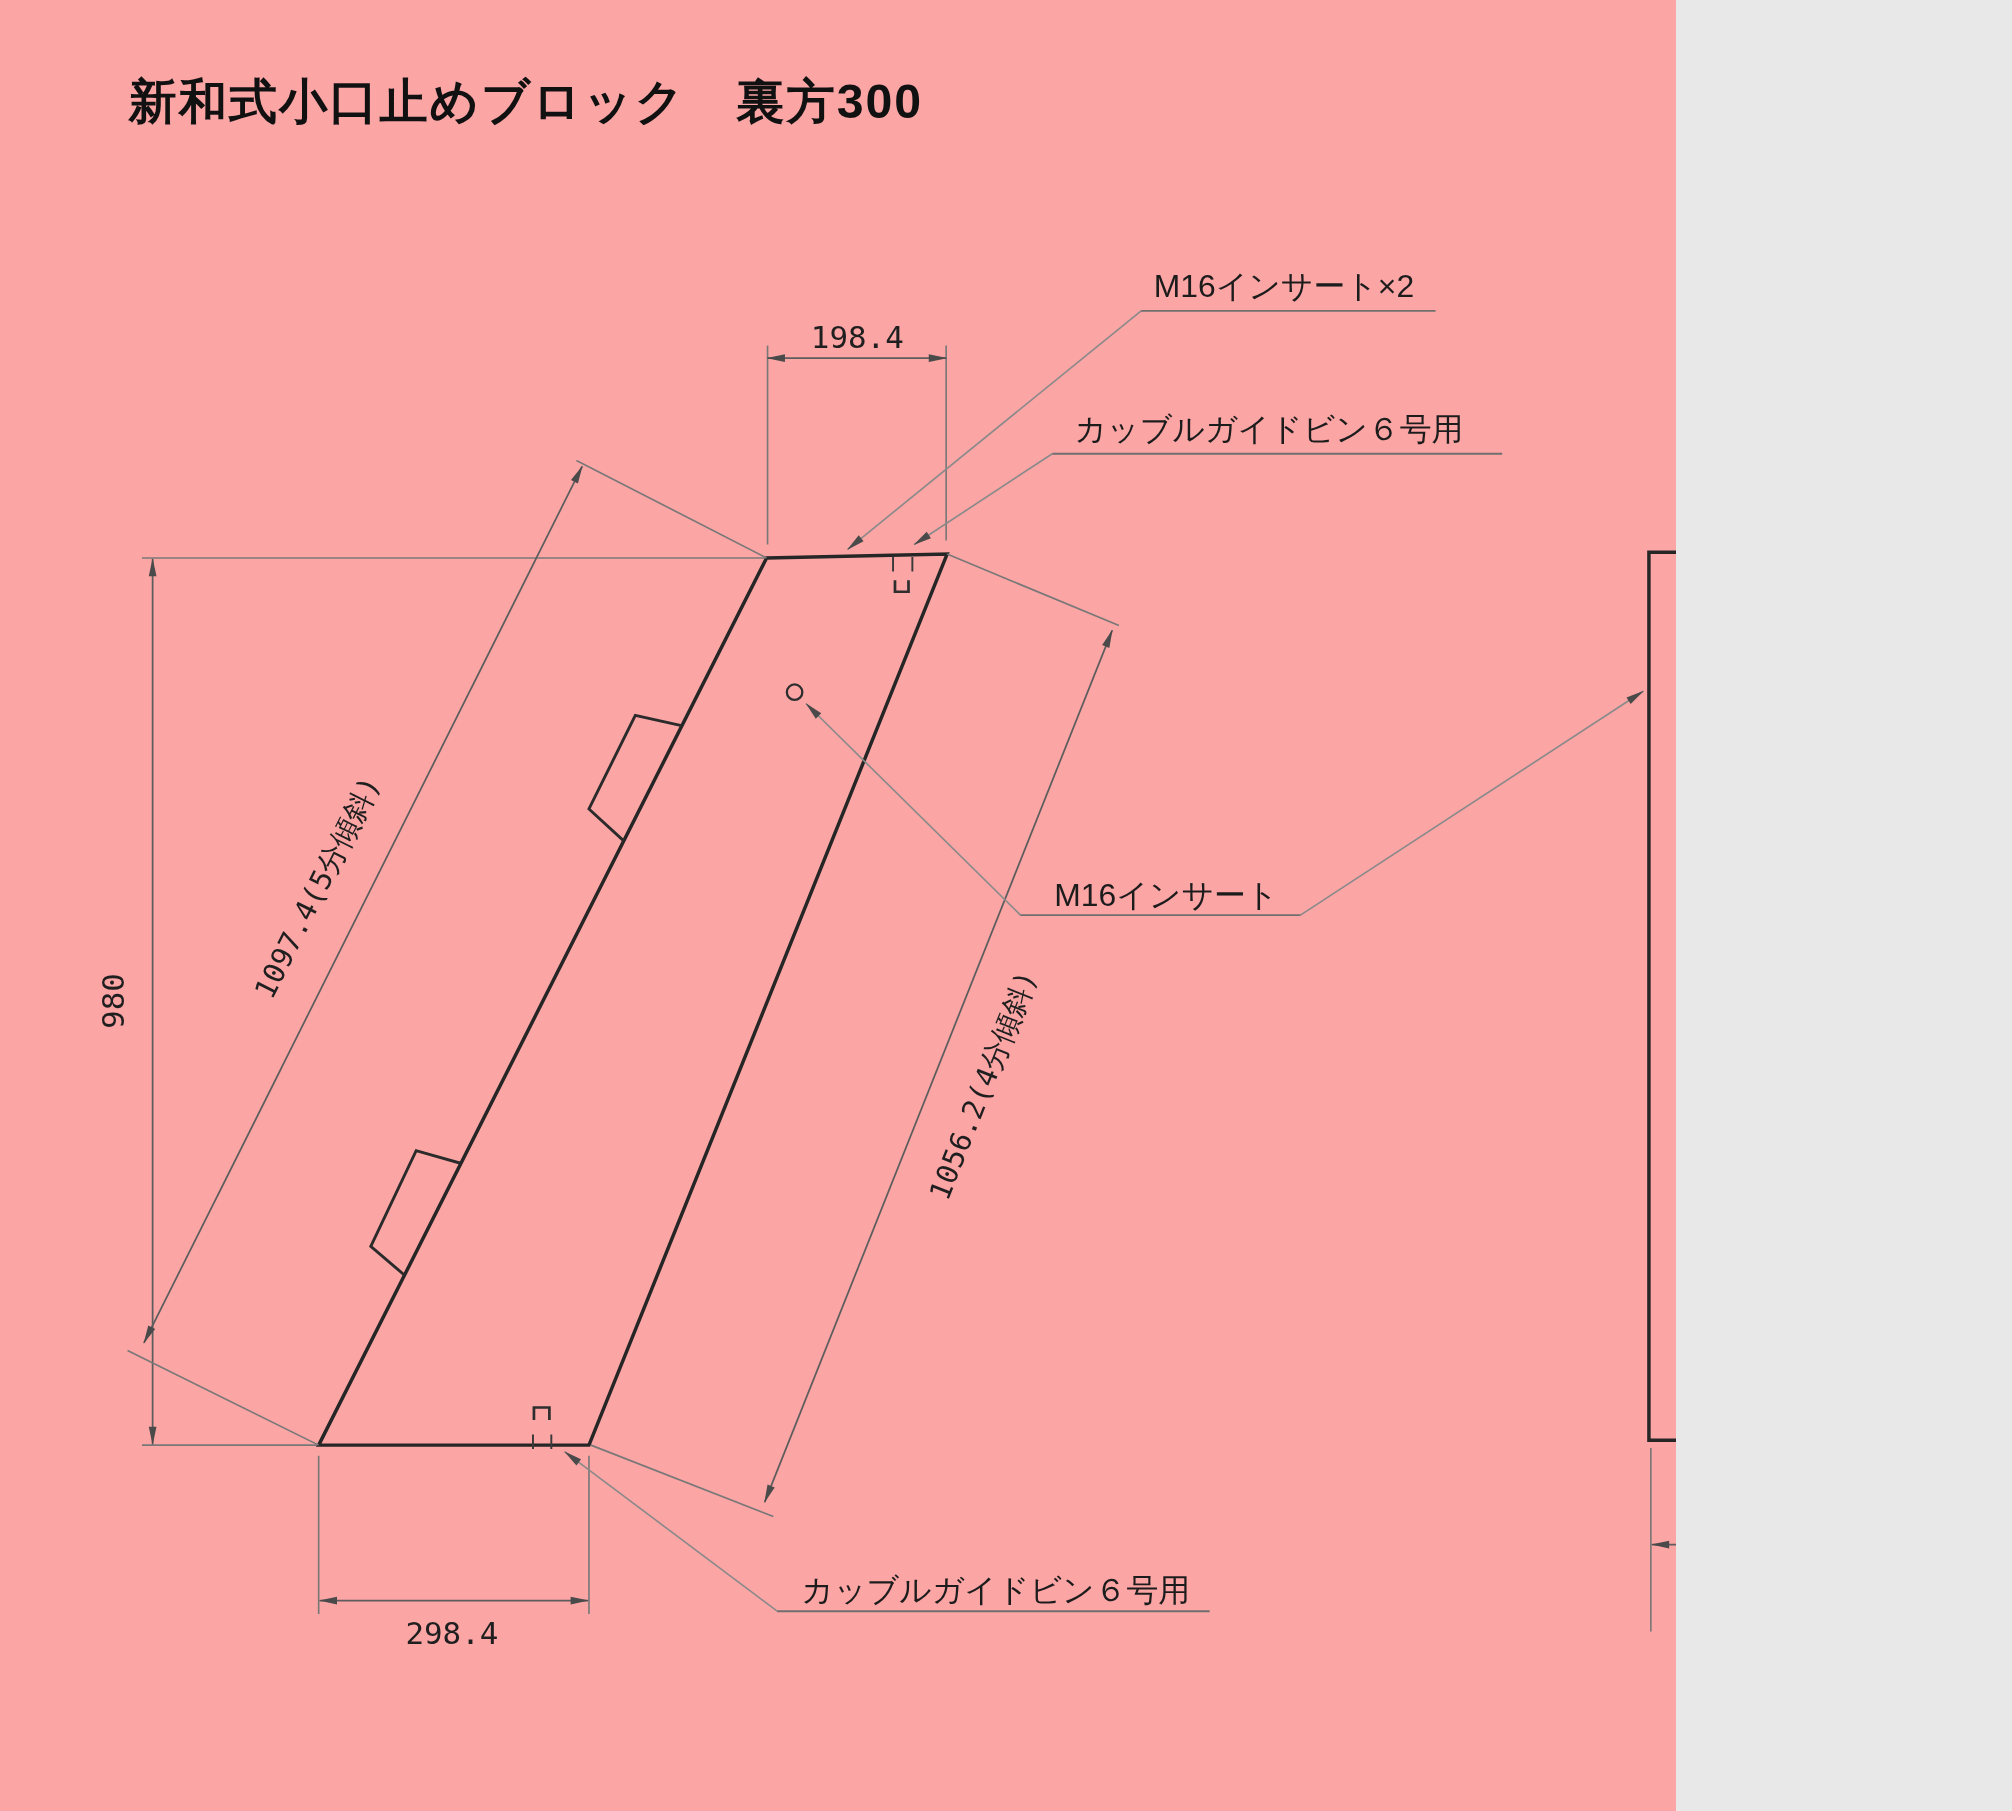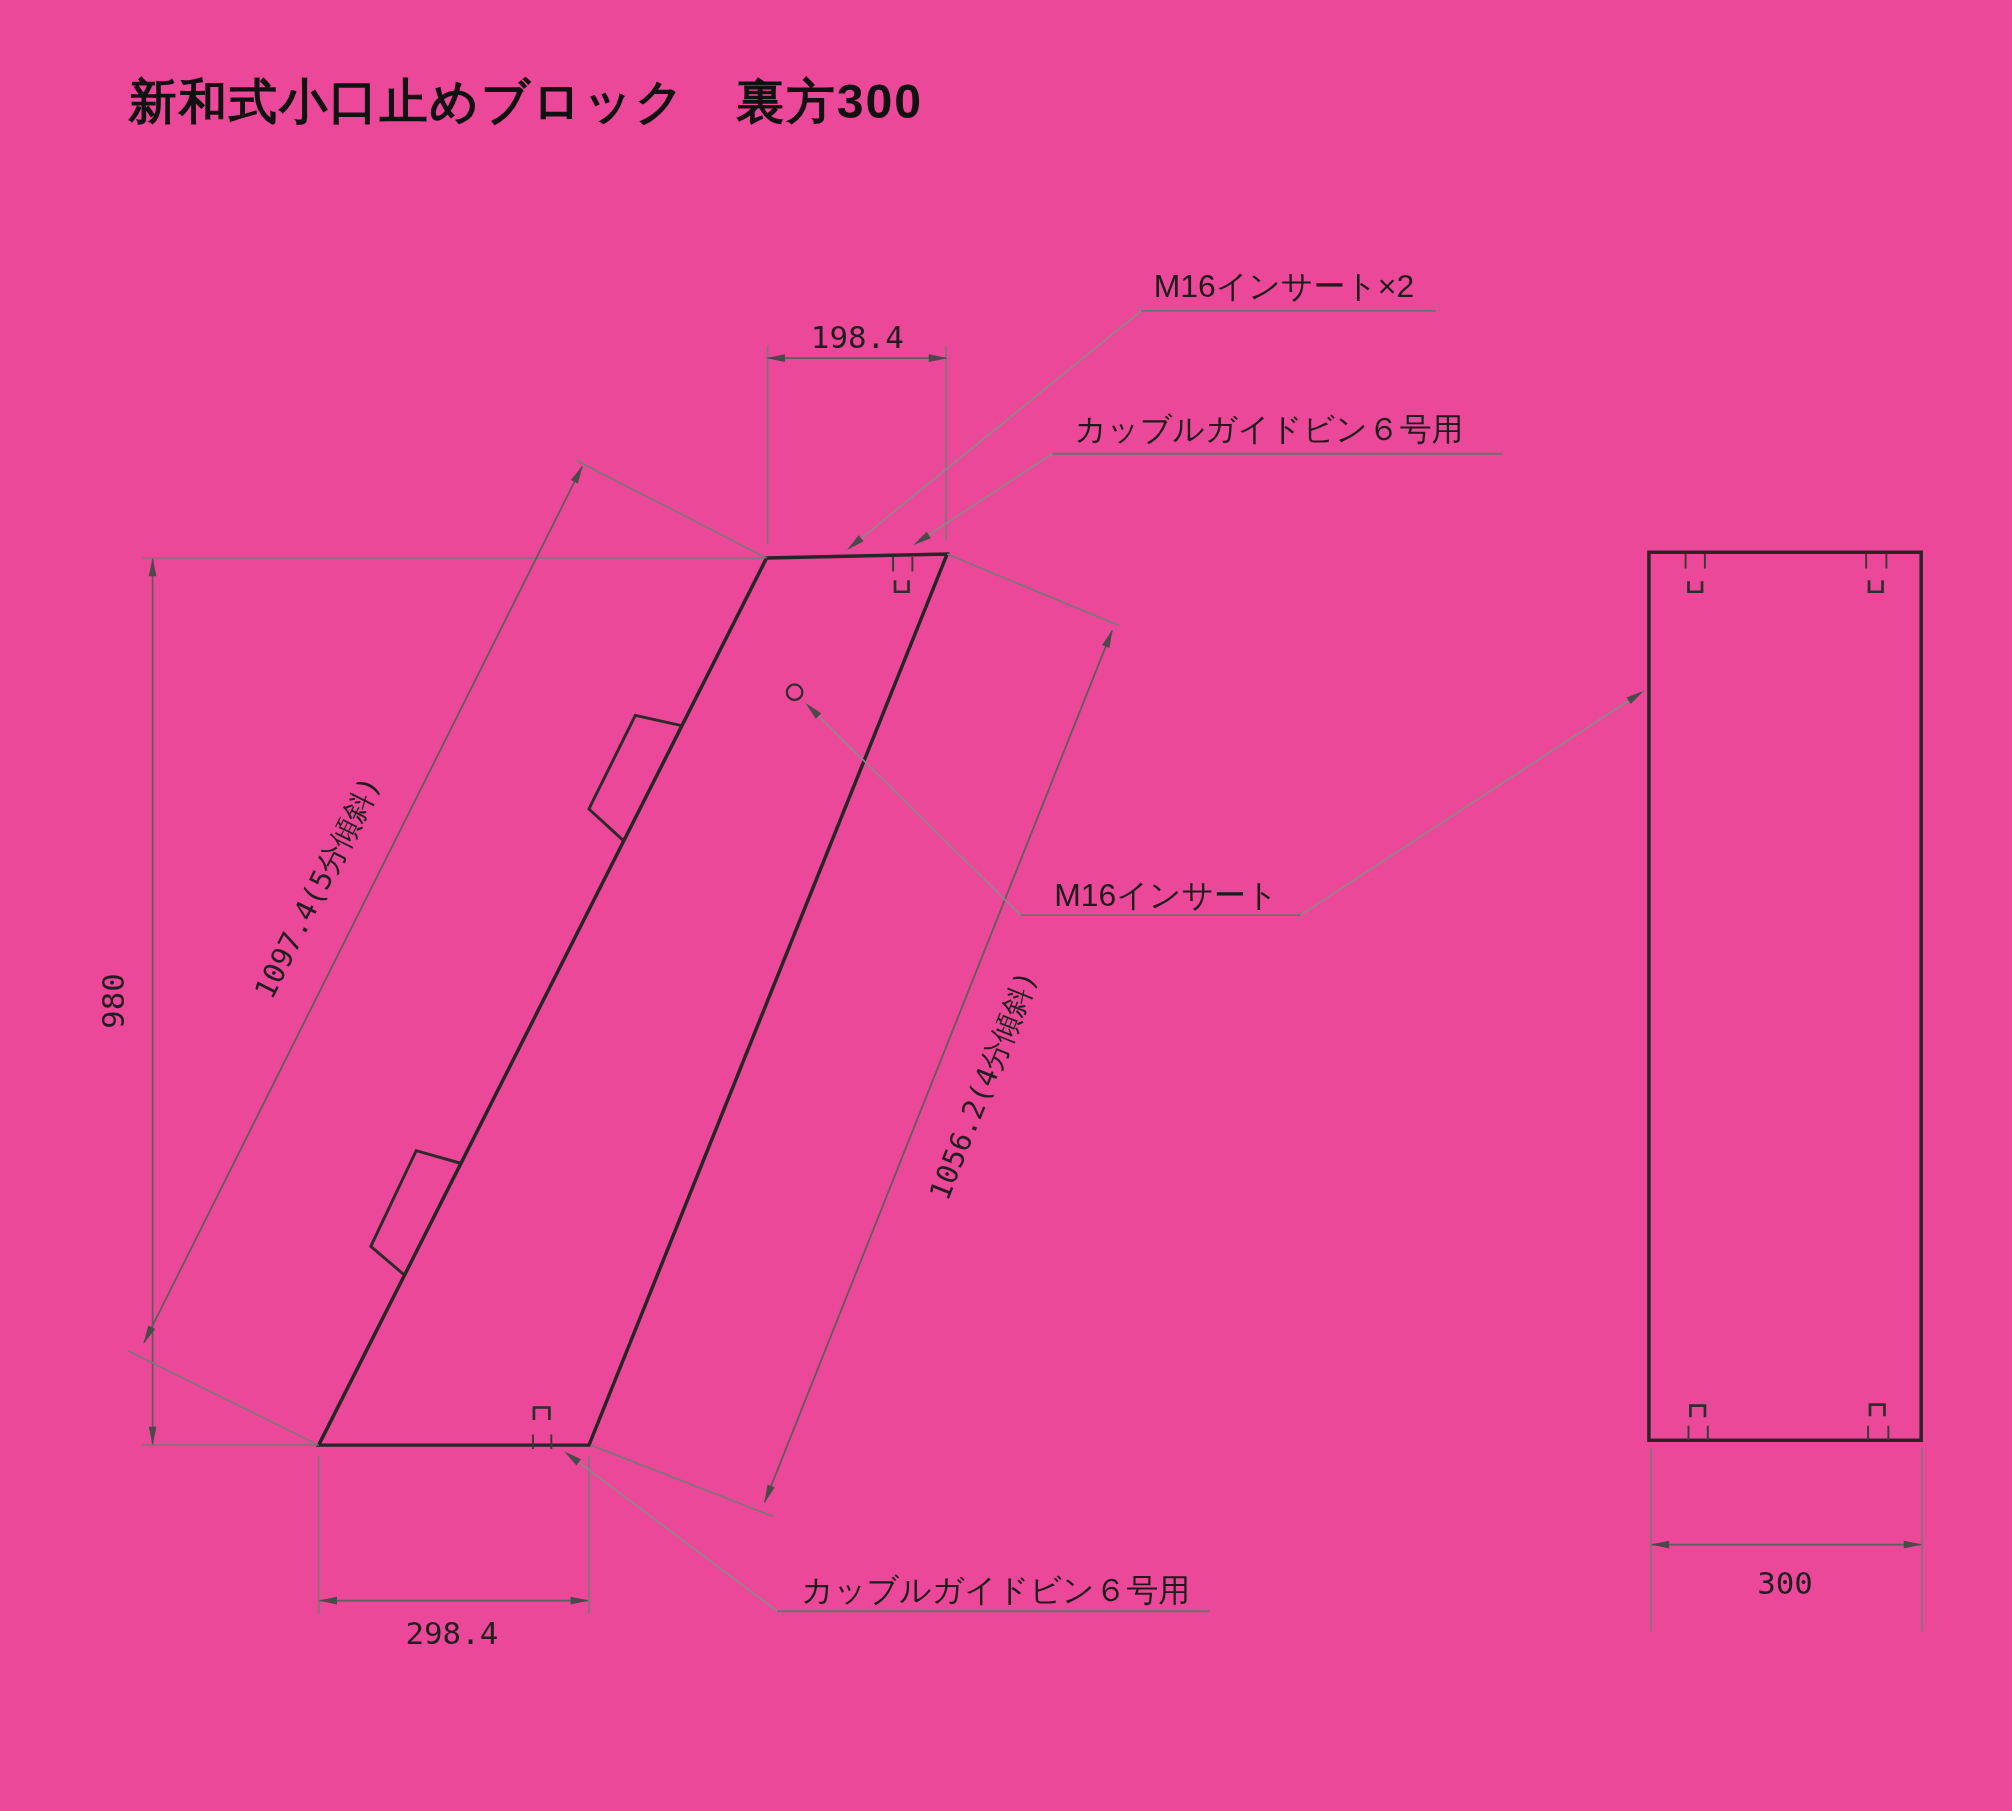--- a/index.html
+++ b/index.html
@@ -1,17 +1,17 @@
 <!DOCTYPE html>
 <html><head>
 <meta charset="utf-8">
 <style>
   html,body{margin:0;padding:0;background:#e8e8e8;}
   .sheet{
-    width:2012px;height:1811px;position:relative;background:#ec4899;
+    width:1676px;height:1811px;position:relative;background:#fca5a5;
     font-family:"Liberation Sans","DejaVu Sans",sans-serif;
     overflow:hidden;
   }
   svg{display:block}
   .outline{stroke:#262626;stroke-width:3.6;fill:none;stroke-linejoin:miter;}
   .bump{stroke:#2b2b2b;stroke-width:3;fill:none;}
   .thin{stroke:#787878;stroke-width:1.7;fill:none;}
   .dim{stroke:#5d5d5d;stroke-width:1.8;fill:none;}
   .leader{stroke:#8a8a8a;stroke-width:1.7;fill:none;}
   .under{stroke:#6f6f6f;stroke-width:2;fill:none;}

